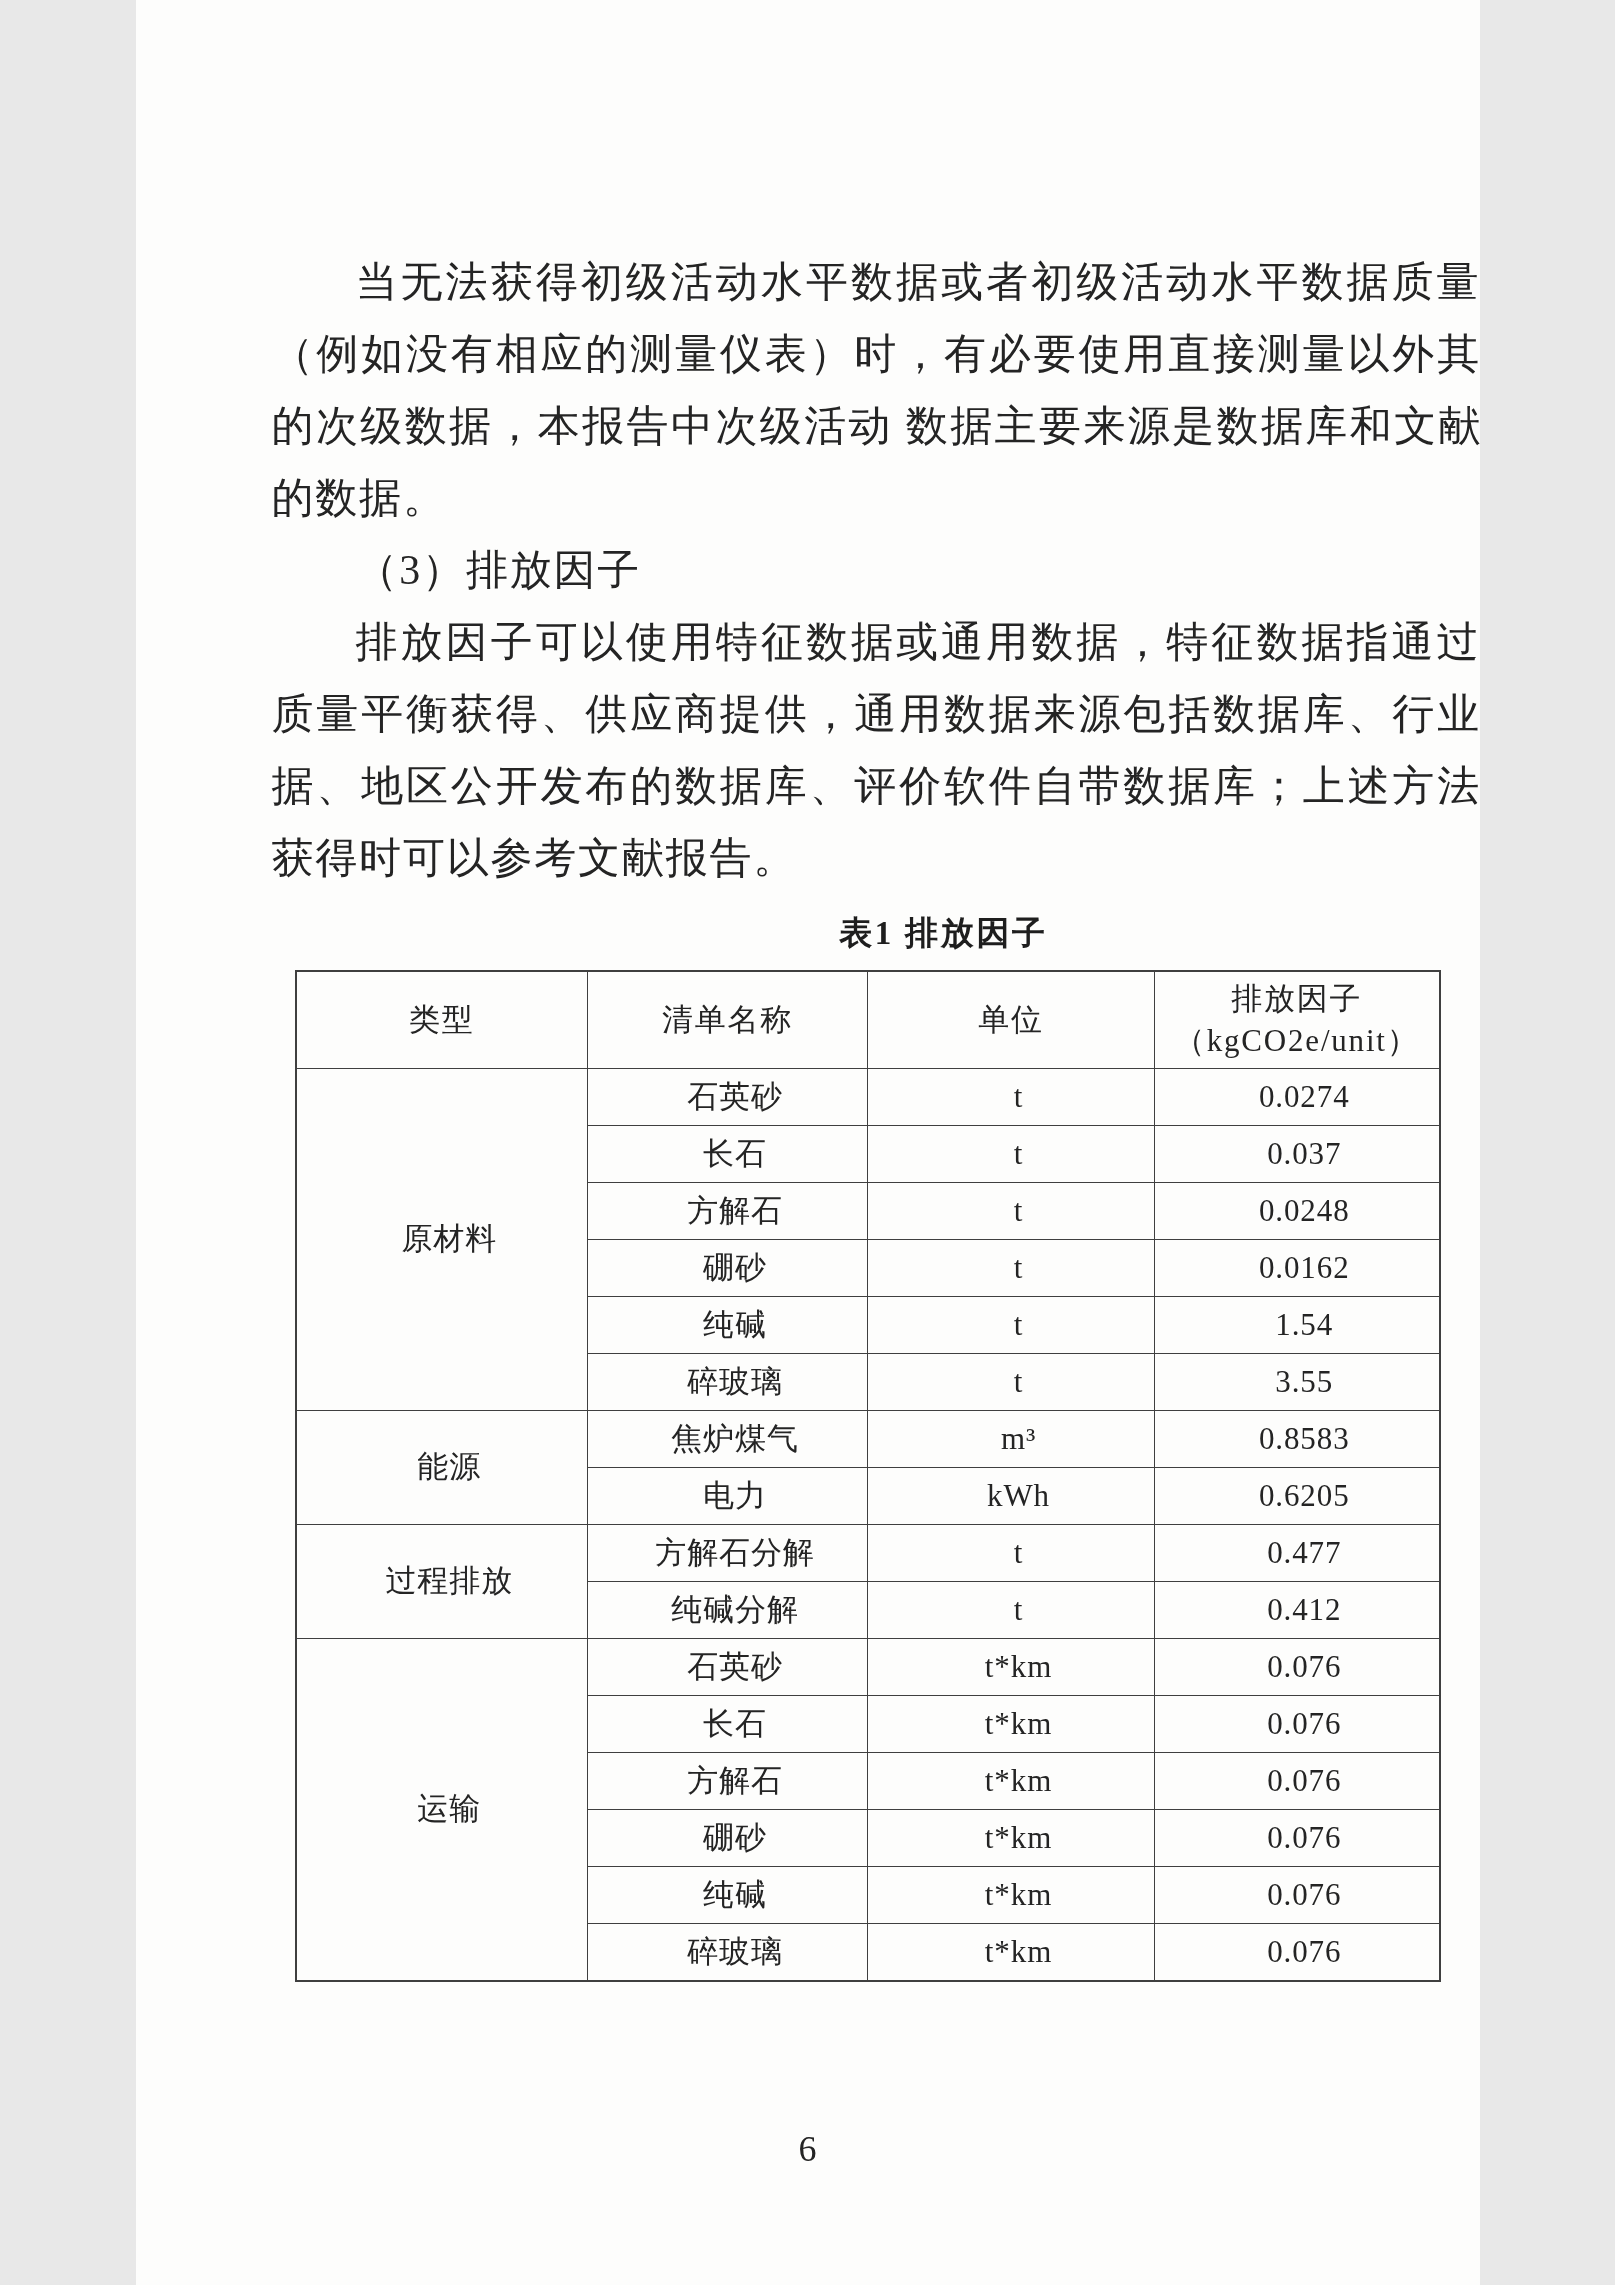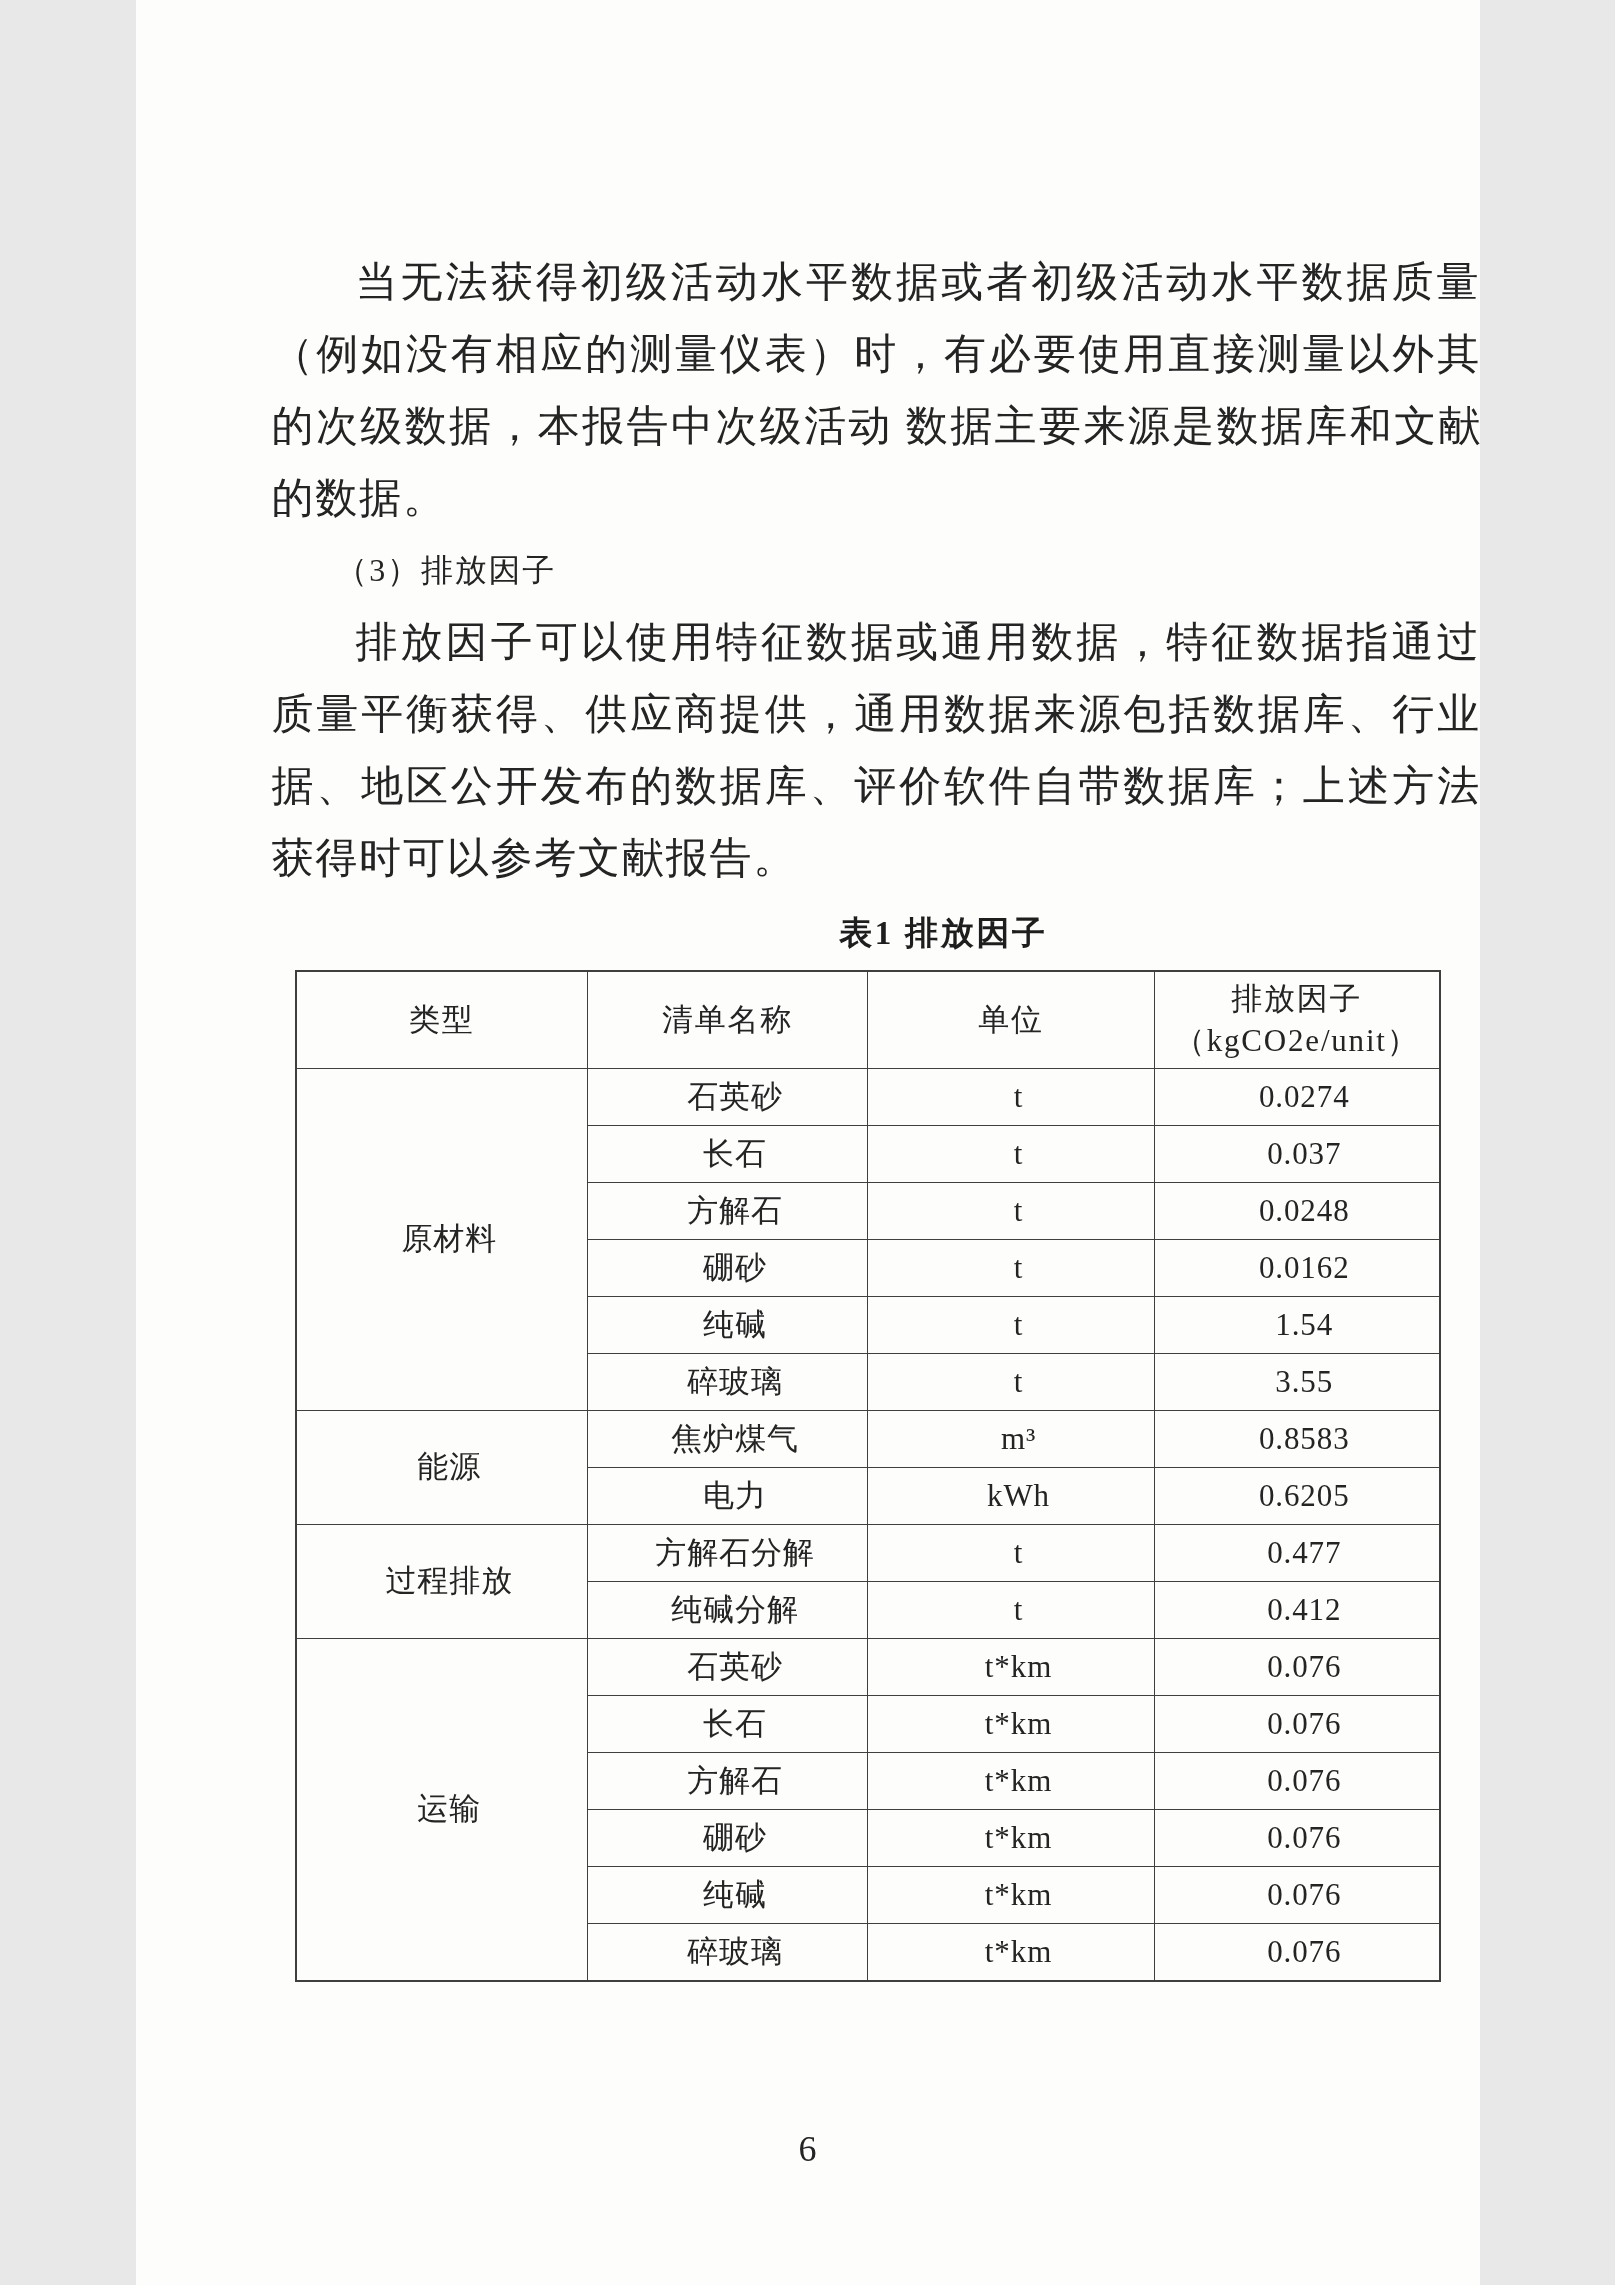--- a/index.html
+++ b/index.html
@@ -27,21 +27,21 @@
     margin: 0;
     font-size: 42px;
     line-height: 72px;
     letter-spacing: 1.8px;
     text-align: justify;
     text-indent: 2em;
     color: #242424;
   }
   .heading {
     margin: 0;
-    font-size: 32px;
+    font-size: 42px;
     line-height: 72px;
     letter-spacing: 1.8px;
     text-indent: 2em;
     color: #242424;
   }
   .table-caption {
     margin: 16.3px 0 0 0;
     font-size: 33px;
     line-height: 47px;
     font-weight: bold;

